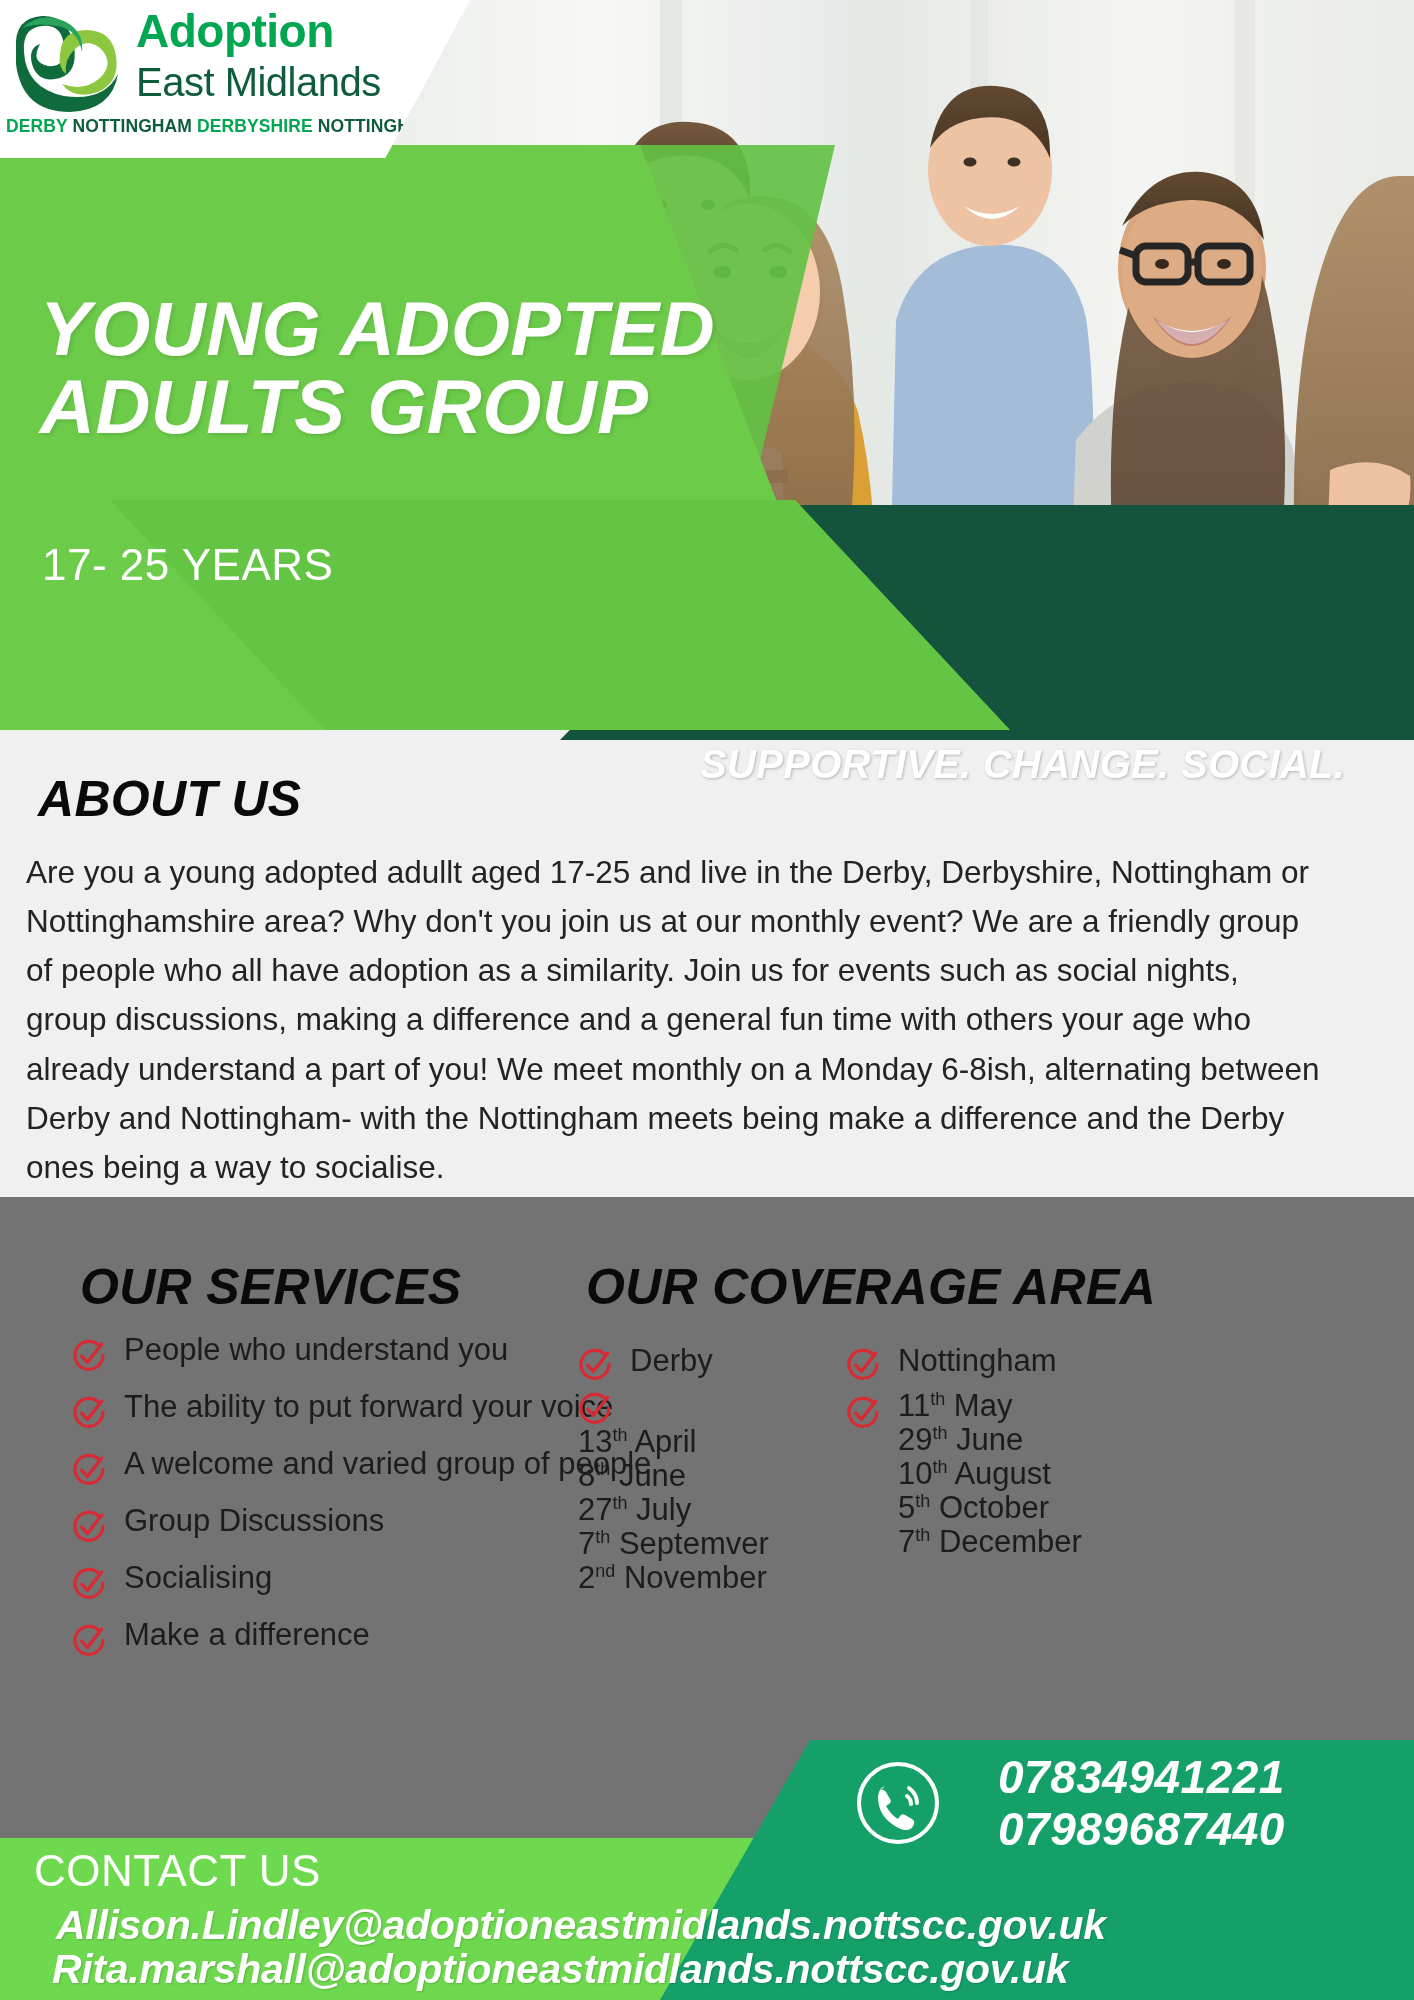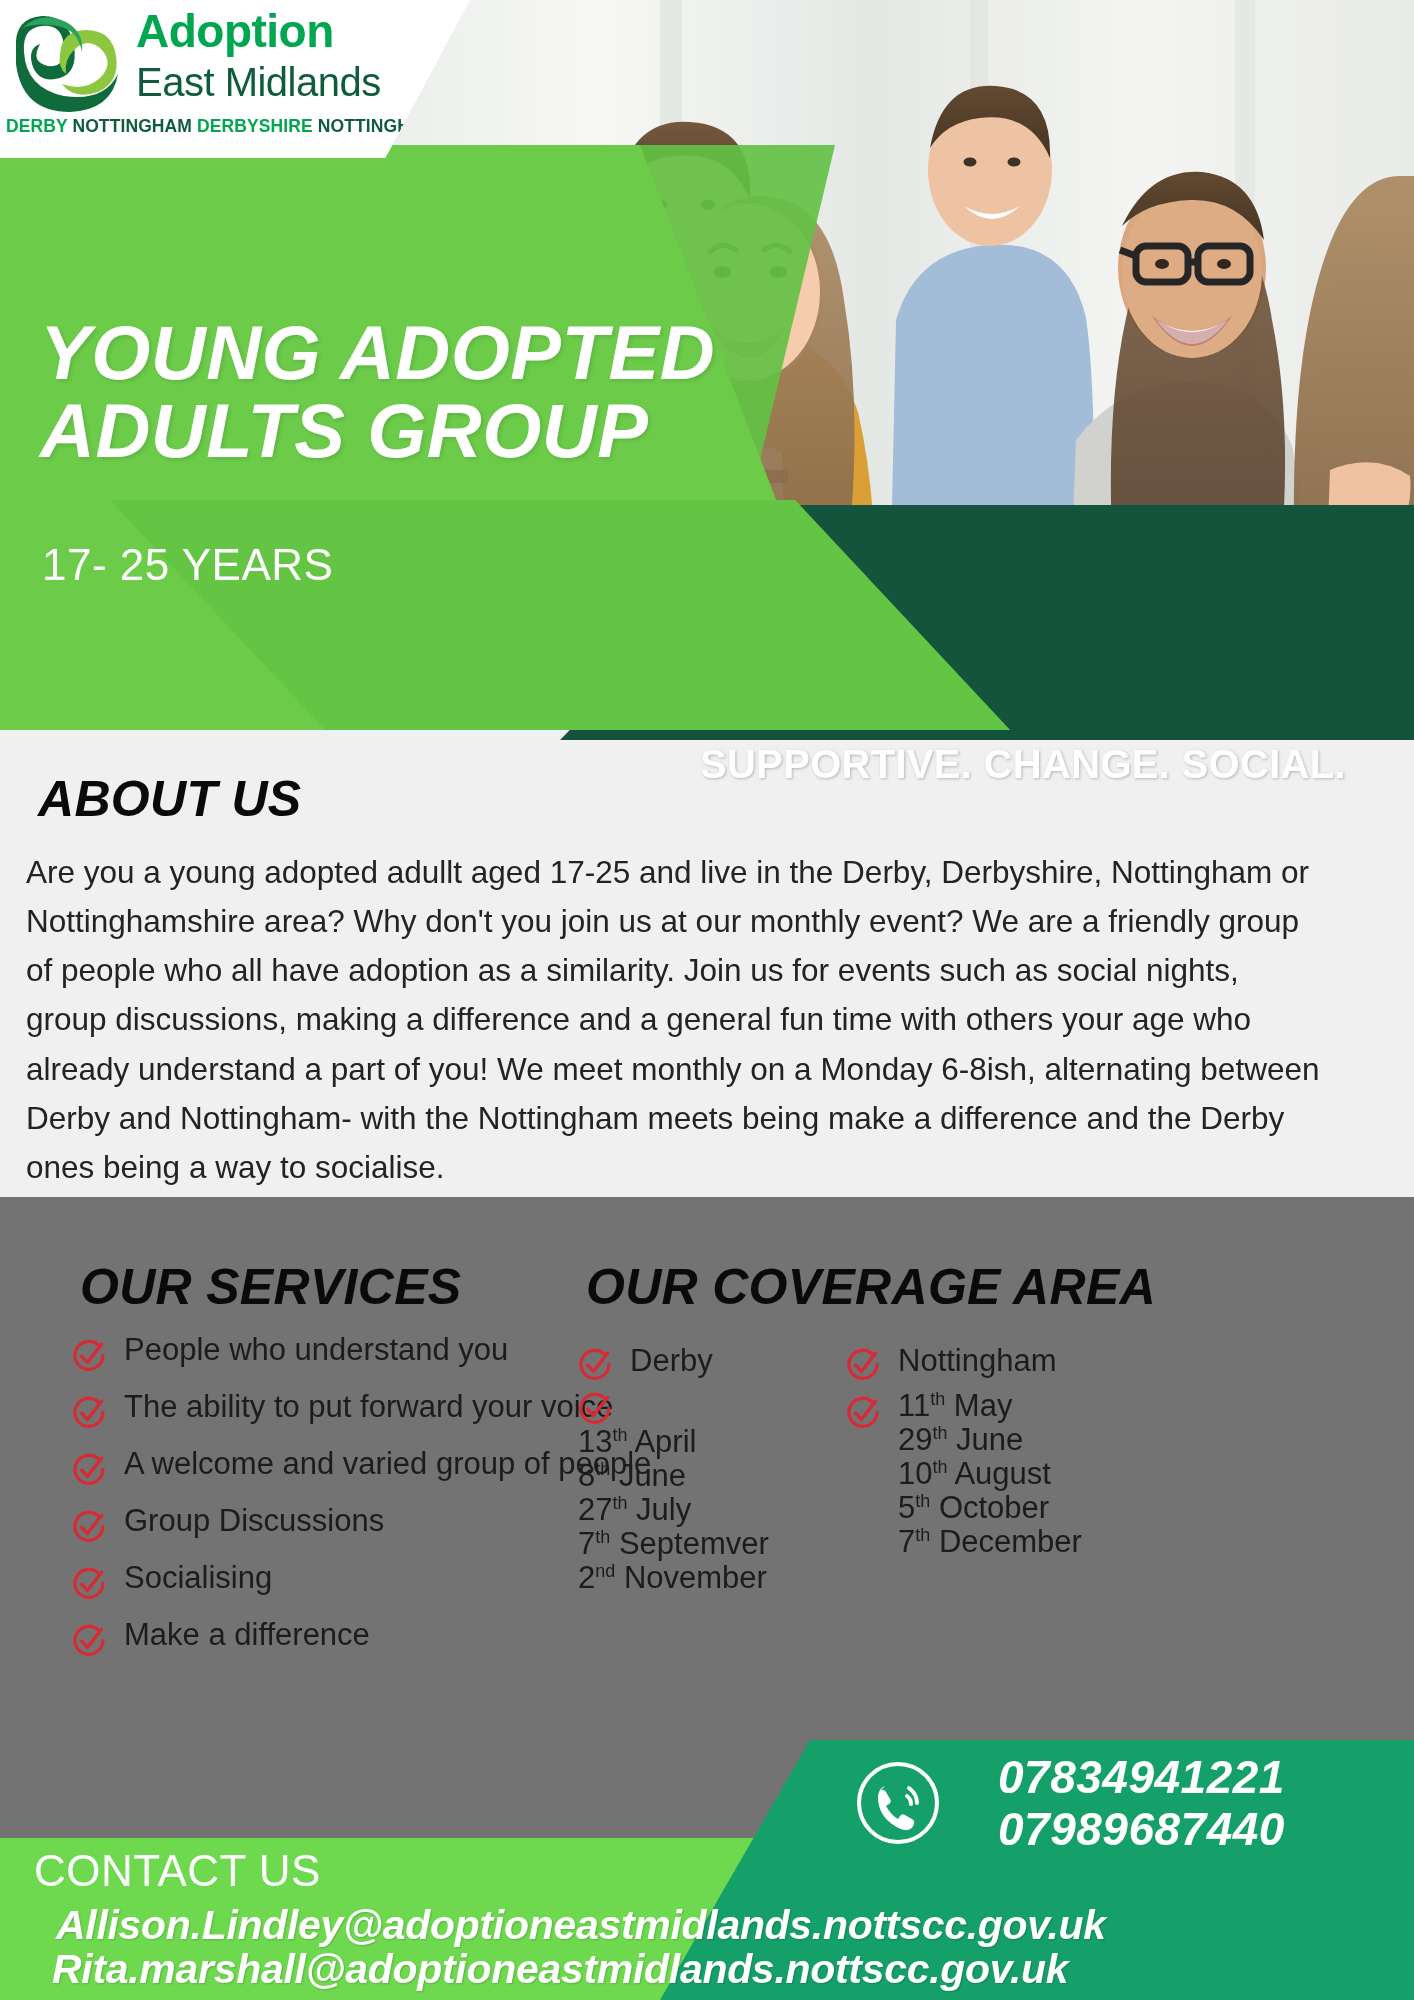--- a/index.html
+++ b/index.html
@@ -100,40 +100,40 @@
   .hero-title{
     position:absolute; left:40px; top:290px; width:860px;
     z-index:7;
     color:#ffffff;
     font-size:76px;
     font-weight:bold;
     font-style:italic;
     line-height:1.02;
     letter-spacing:0.5px;
     text-shadow:2px 2px 4px rgba(0,0,0,.12);
-    margin-top:24px;
   }
   .hero-title .l2{display:block;}
   .hero-sub{
     position:absolute; left:42px; top:540px;
     z-index:7;
     color:#ffffff;
     font-size:44px;
     font-weight:300;
     letter-spacing:0.5px;
   }
 
   
   .tagline{
     position:absolute;
     left:700px; top:742px;
     z-index:8;
     color:#ffffff;
     font-size:40px;
     font-weight:bold;
+    font-style:italic;
     letter-spacing:0.3px;
     white-space:nowrap;
     text-shadow:1px 1px 3px rgba(0,0,0,.25);
   }
 
   
   .about-band{
     position:absolute;
     left:0; top:727px; width:1414px; height:470px;
     background:#f0f0f0;

